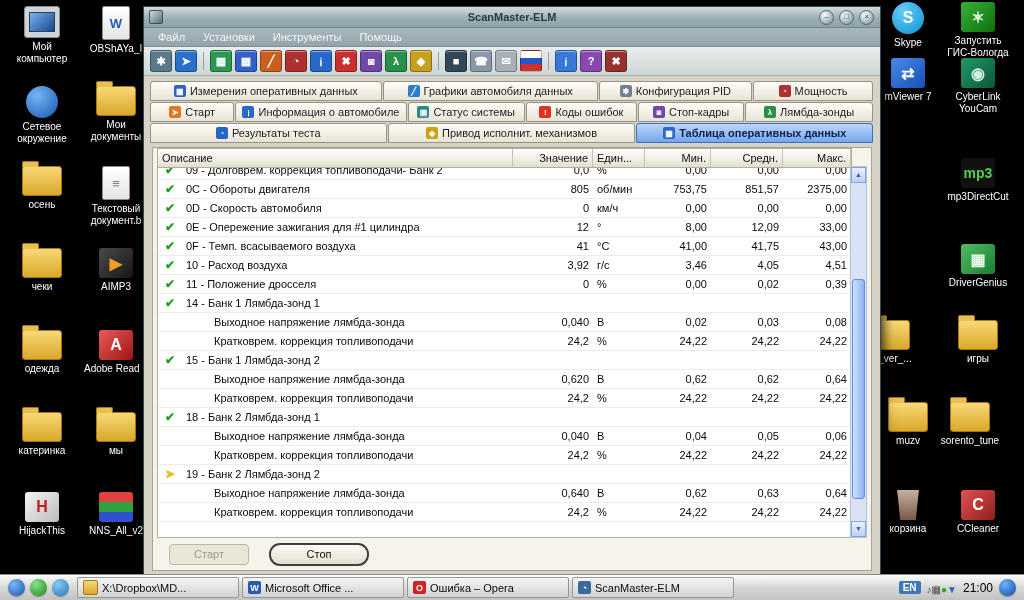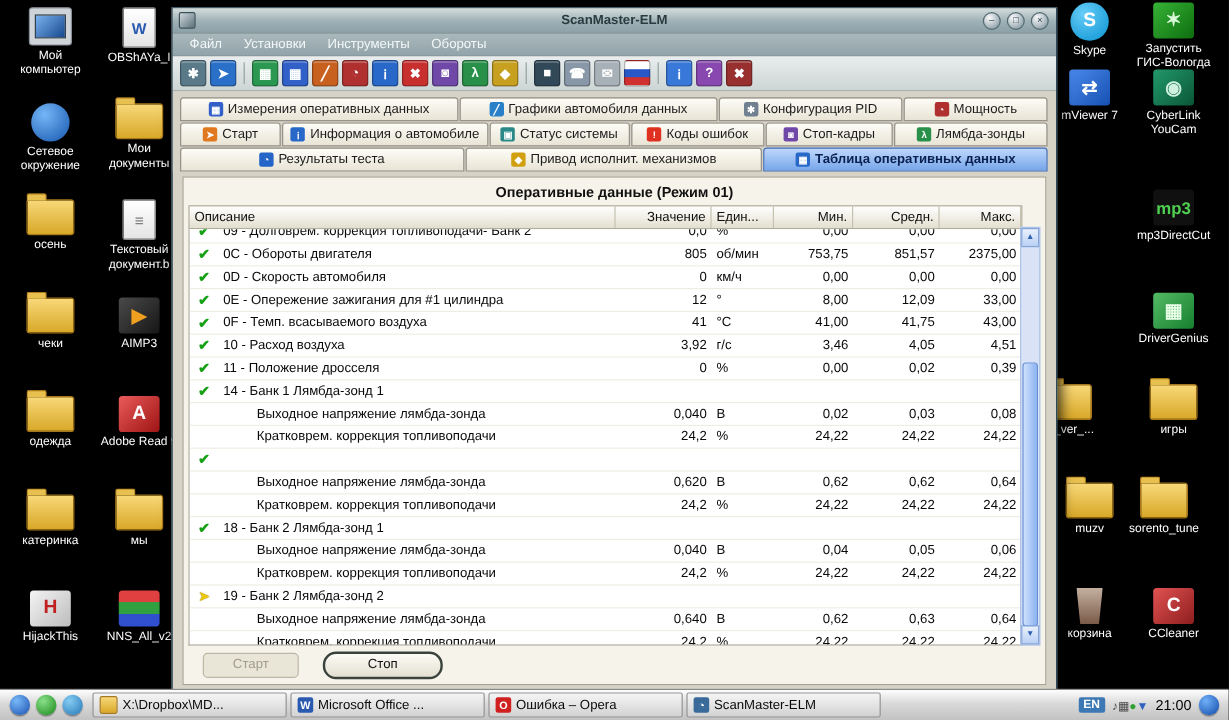--- a/index.html
+++ b/index.html
@@ -244,21 +244,21 @@
     <div id="winbtns">
       <span class="wbtn">–</span>
       <span class="wbtn">□</span>
       <span class="wbtn">×</span>
     </div>
   </div>
   <div id="menubar">
       <div class="menu-item">Файл</div>
       <div class="menu-item">Установки</div>
       <div class="menu-item">Инструменты</div>
-      <div class="menu-item">Обороты</div>
+      <div class="menu-item">Помощь</div>
     </div>
   <div id="toolbar">
       <div class="tbtn" style="background: rgb(90, 122, 138);">✱</div>
       <div class="tbtn" style="background: rgb(42, 112, 200);">➤</div>
       <div class="tsep"></div>
       <div class="tbtn" style="background: rgb(42, 152, 80);">▦</div>
       <div class="tbtn" style="background: rgb(48, 96, 200);">▦</div>
       <div class="tbtn" style="background: rgb(200, 96, 32);">╱</div>
       <div class="tbtn" style="background: rgb(176, 48, 48);">◔</div>
       <div class="tbtn" style="background: rgb(40, 104, 200);">ℹ</div>
@@ -330,21 +330,20 @@
           <span class="tabic" style="background: rgb(208, 160, 16);">◆</span>
           <span>Привод исполнит. механизмов</span>
         </div>
         <div class="tab selected" style="flex-grow: 1;">
           <span class="tabic" style="background: rgb(40, 104, 200);">▦</span>
           <span>Таблица оперативных данных</span>
         </div>
       </div>
   </div>
   <div id="content">
-    <div id="panel-title">Оперативные данные (Режим 01)</div>
     <div id="tablewrap">
       <div id="thead">
         <div class="hc" style="grid-column:1/3">Описание</div>
         <div class="hc num">Значение</div>
         <div class="hc">Един...</div>
         <div class="hc num">Мин.</div>
         <div class="hc num">Средн.</div>
         <div class="hc num">Макс.</div>
       </div>
       <div id="tbodyclip">
@@ -433,20 +432,21 @@
             <div class="cell c-ic "></div>
             <div class="cell c-desc ind">Кратковрем. коррекция топливоподачи</div>
             <div class="cell c-val">24,2</div>
             <div class="cell c-unit">%</div>
             <div class="cell c-min">24,22</div>
             <div class="cell c-avg">24,22</div>
             <div class="cell c-max">24,22</div>
           </div>
           <div class="trow">
             <div class="cell c-ic chk">✔</div>
+            <div class="cell c-desc">15 - Банк 1 Лямбда-зонд 2</div>
             <div class="cell c-val"></div>
             <div class="cell c-unit"></div>
             <div class="cell c-min"></div>
             <div class="cell c-avg"></div>
             <div class="cell c-max"></div>
           </div>
           <div class="trow">
             <div class="cell c-ic "></div>
             <div class="cell c-desc ind">Выходное напряжение лямбда-зонда</div>
             <div class="cell c-val">0,620</div>

